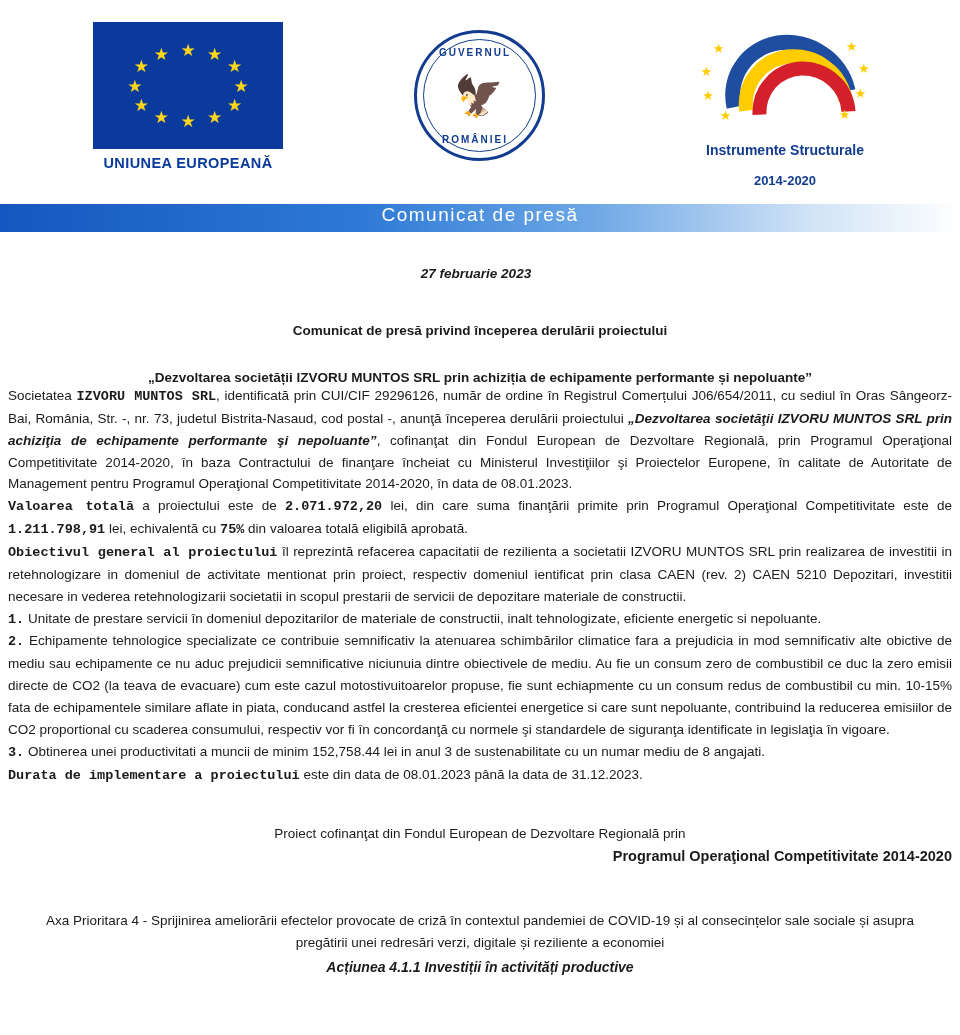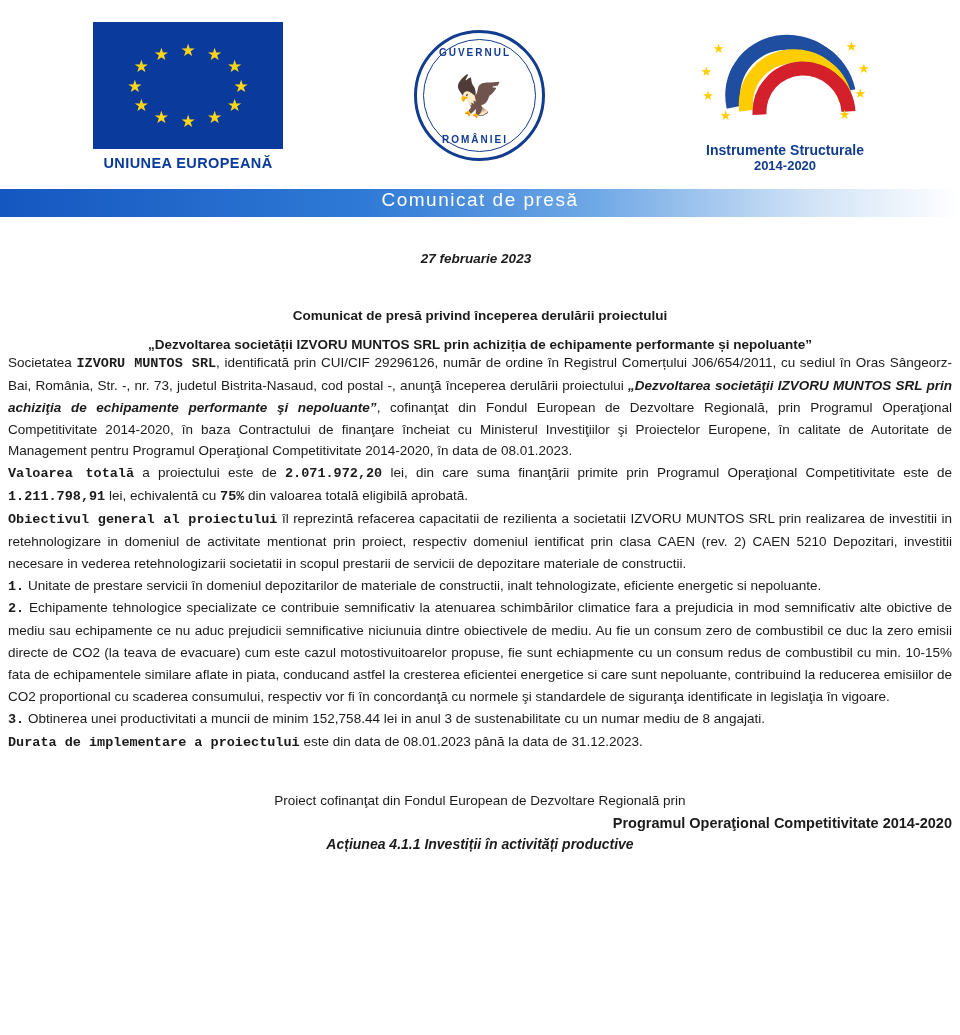--- a/index.html
+++ b/index.html
@@ -157,21 +157,21 @@
   .si-caption1 {
     color: #123c8f;
     font-weight: bold;
     font-size: 14px;
     margin-top: 2px;
   }
   .si-caption2 {
     color: #123c8f;
     font-weight: bold;
     font-size: 13px;
-    margin-top: 0;
+    margin-top: 15px;
   }
 
   
   .band {
     margin-top: 16px;
     height: 28px;
     background: linear-gradient(to right, #1557c0 0%, #2f7ad6 38%, #6fa8e6 62%, #cfe2f6 84%, #ffffff 100%);
     display: flex;
     justify-content: center;
   }
@@ -195,21 +195,21 @@
   .head-1 {
     text-align: center;
     font-weight: bold;
     font-size: 13.5px;
     margin-top: 42px;
   }
   .head-2 {
     text-align: center;
     font-weight: bold;
     font-size: 13.5px;
-    margin-top: 14px;
+    margin-top: 32px;
   }
   p.body-par {
     text-align: justify;
     line-height: 1.62;
     margin: 0;
     font-size: 13.5px;
   }
   .par-gap { margin-top: 20px; }
   .par-gap-sm { margin-top: 14px; }
   b { font-weight: bold; font-family: Liberation Mono, monospace; }
@@ -331,15 +331,16 @@
     <b>3.</b><span> Obtinerea unei productivitati a muncii de minim 152,758.44 lei in anul 3 de sustenabilitate cu un numar mediu de 8 angajati.</span>
   </p>
 
   <p class="body-par par-gap-sm">
     <b>Durata de implementare a proiectului</b><span> este din data de 08.01.2023 până la data de 31.12.2023.</span>
   </p>
 
   <div class="footer-1">Proiect cofinanţat din Fondul European de Dezvoltare Regională prin</div>
   <div class="footer-2">Programul Operaţional Competitivitate 2014-2020</div>
 
+  <div class="footer-3">Axa Prioritara 4 - Sprijinirea ameliorării efectelor provocate de criză în contextul pandemiei de COVID-19 și al consecințelor sale sociale și asupra pregătirii unei redresări verzi, digitale și reziliente a economiei</div>
   <div class="footer-4">Acțiunea 4.1.1 Investiții în activități productive</div>
 
 </div>
 
 </body></html>

